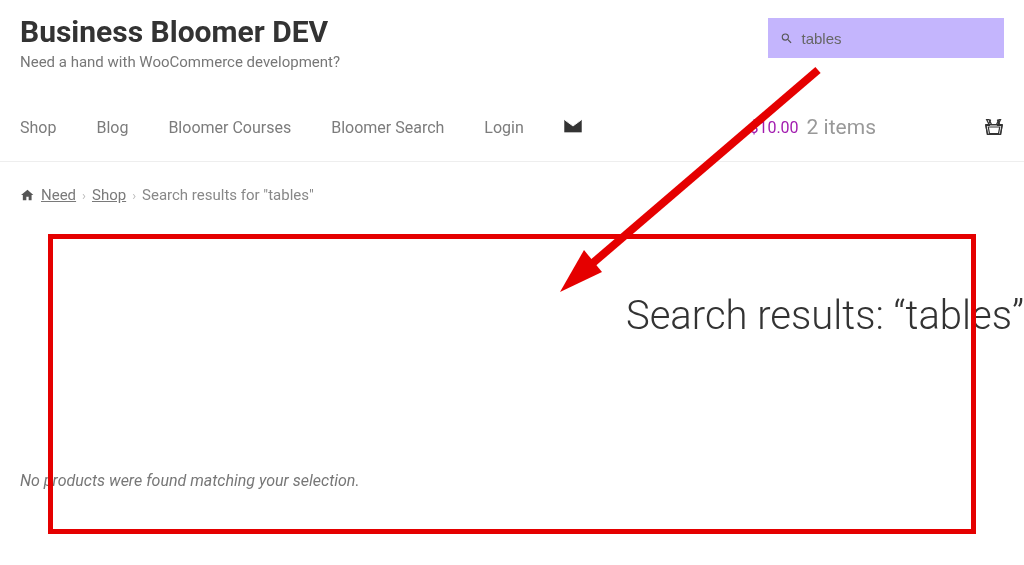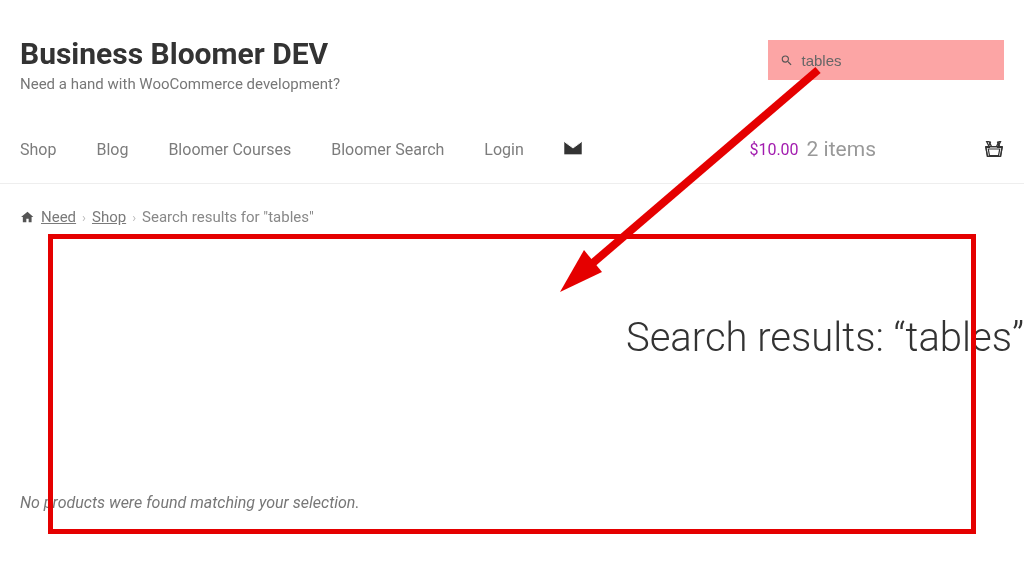--- a/index.html
+++ b/index.html
@@ -9,21 +9,21 @@
     }
     body {
       font-family: -apple-system, BlinkMacSystemFont, "Segoe UI", Roboto, Helvetica, Arial, sans-serif;
       color: #333;
       background: #fff;
       width: 1024px;
       height: 565px;
       position: relative;
     }
     .header {
-      padding: 36px 20px 0 20px;
+      padding: 14px 20px 0 20px;
       display: flex;
       justify-content: space-between;
       align-items: flex-start;
     }
     .header-left {
       flex: 1;
     }
     .site-title {
       font-size: 30px;
       font-weight: 700;
@@ -31,21 +31,21 @@
       margin-bottom: 4px;
     }
     .site-tagline {
       font-size: 15px;
       color: #777;
       font-weight: 400;
     }
     .search-box {
       width: 236px;
       height: 40px;
-      background: #fca5a5;
+      background: #c4b5fd;
       display: flex;
       align-items: center;
       padding: 0 12px;
       position: relative;
       top: 4px;
     }
     .search-icon-svg {
       width: 15px;
       height: 15px;
       fill: #555;

